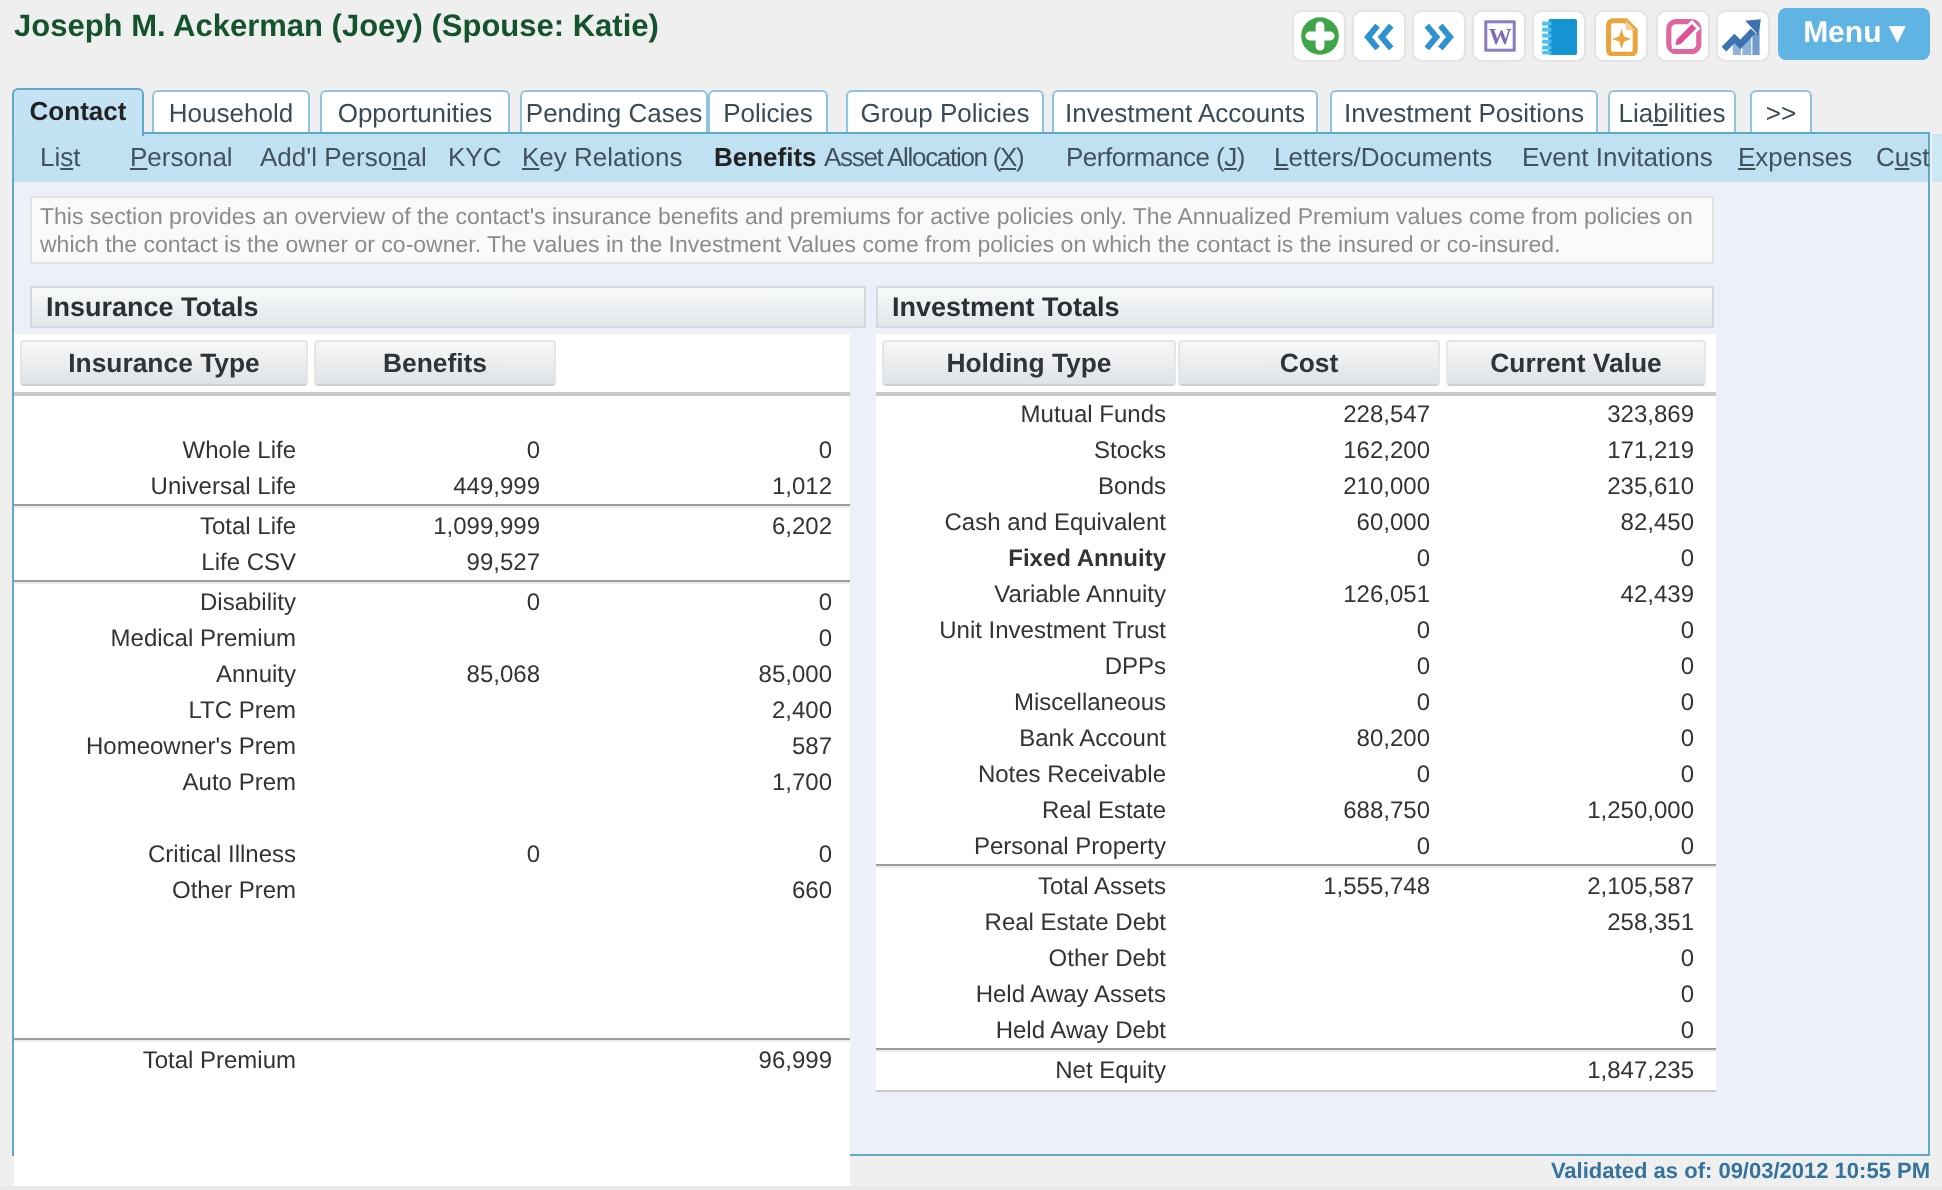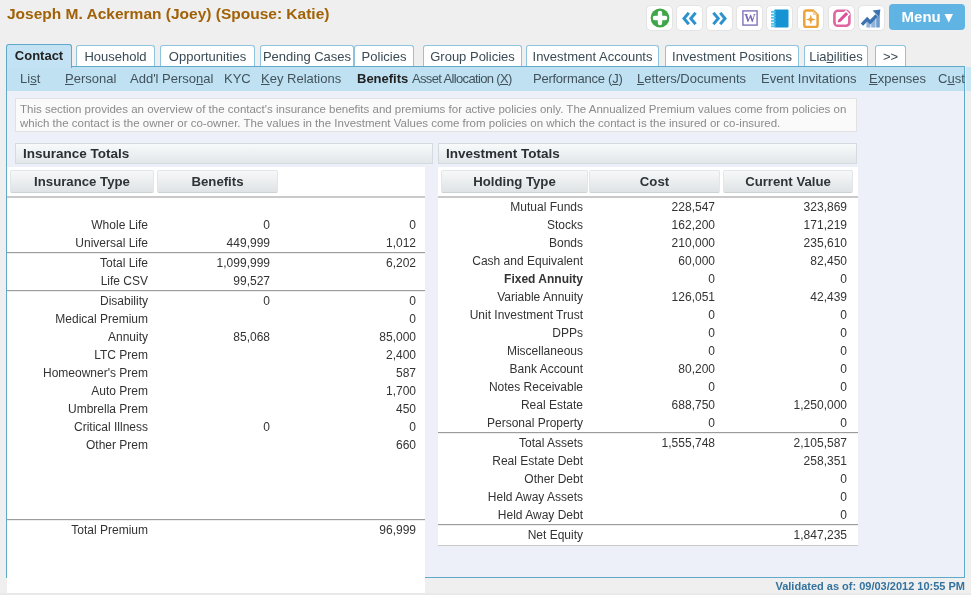--- a/index.html
+++ b/index.html
@@ -1,18 +1,18 @@
 <!DOCTYPE html>
 <html><head>
 <meta charset="utf-8">
 <style>
 *{margin:0;padding:0;box-sizing:border-box}
 html,body{width:971px;height:595px;overflow:hidden}
 body{font-family:"Liberation Sans",sans-serif;background:#efefef;position:relative}
-#title{position:absolute;left:7px;top:5px;font-size:15.5px;font-weight:bold;color:#a16207}
+#title{position:absolute;left:7px;top:5px;font-size:15.5px;font-weight:bold;color:#14532d}
 .ibtn{position:absolute;top:5px;width:27px;height:26px;background:#fff;border:1px solid #e4e4e4;border-radius:5px;display:flex;align-items:center;justify-content:center}
 #menubtn{position:absolute;top:4px;left:889px;width:76px;height:26px;background:#60b4e3;border-radius:4px;color:#fff;font-weight:bold;font-size:15px;text-align:center;line-height:25px}
 
 .tab{position:absolute;top:45px;height:22px;background:#fff;border:1px solid #8ec4dd;border-bottom:none;border-radius:3px 3px 0 0;font-size:13px;color:#3a4b55;text-align:center;line-height:21px}
 .tab.act{top:44px;height:24px;background:#c3e3f4;font-weight:bold;color:#222;z-index:3;border-color:#5fa9cb}
 
 #subbar{position:absolute;left:6px;top:66px;width:959px;height:25px;background:#bfe1f2;border:1px solid #5fa9cb;border-bottom:none}
 .sub{position:absolute;top:71px;font-size:13px;color:#42525c}
 .sub u{text-decoration:underline}
 
@@ -185,25 +185,20 @@
       <div class="row" style="top: 197px;">
         <span style="left: 0px; width: 141px;">Homeowner's Prem</span>
         <span style="left: 140px; width: 123px;"></span>
         <span style="left: 283px; width: 126px;">587</span>
       </div>
       <div class="row" style="top: 215px;">
         <span style="left: 0px; width: 141px;">Auto Prem</span>
         <span style="left: 140px; width: 123px;"></span>
         <span style="left: 283px; width: 126px;">1,700</span>
       </div>
-      <div class="row" style="top: 233px;">
-        <span style="left: 0px; width: 141px;">Umbrella Prem</span>
-        <span style="left: 140px; width: 123px;"></span>
-        <span style="left: 283px; width: 126px;">450</span>
-      </div>
       <div class="row" style="top: 251px;">
         <span style="left: 0px; width: 141px;">Critical Illness</span>
         <span style="left: 140px; width: 123px;">0</span>
         <span style="left: 283px; width: 126px;">0</span>
       </div>
       <div class="row" style="top: 269px;">
         <span style="left: 0px; width: 141px;">Other Prem</span>
         <span style="left: 140px; width: 123px;"></span>
         <span style="left: 283px; width: 126px;">660</span>
       </div>

